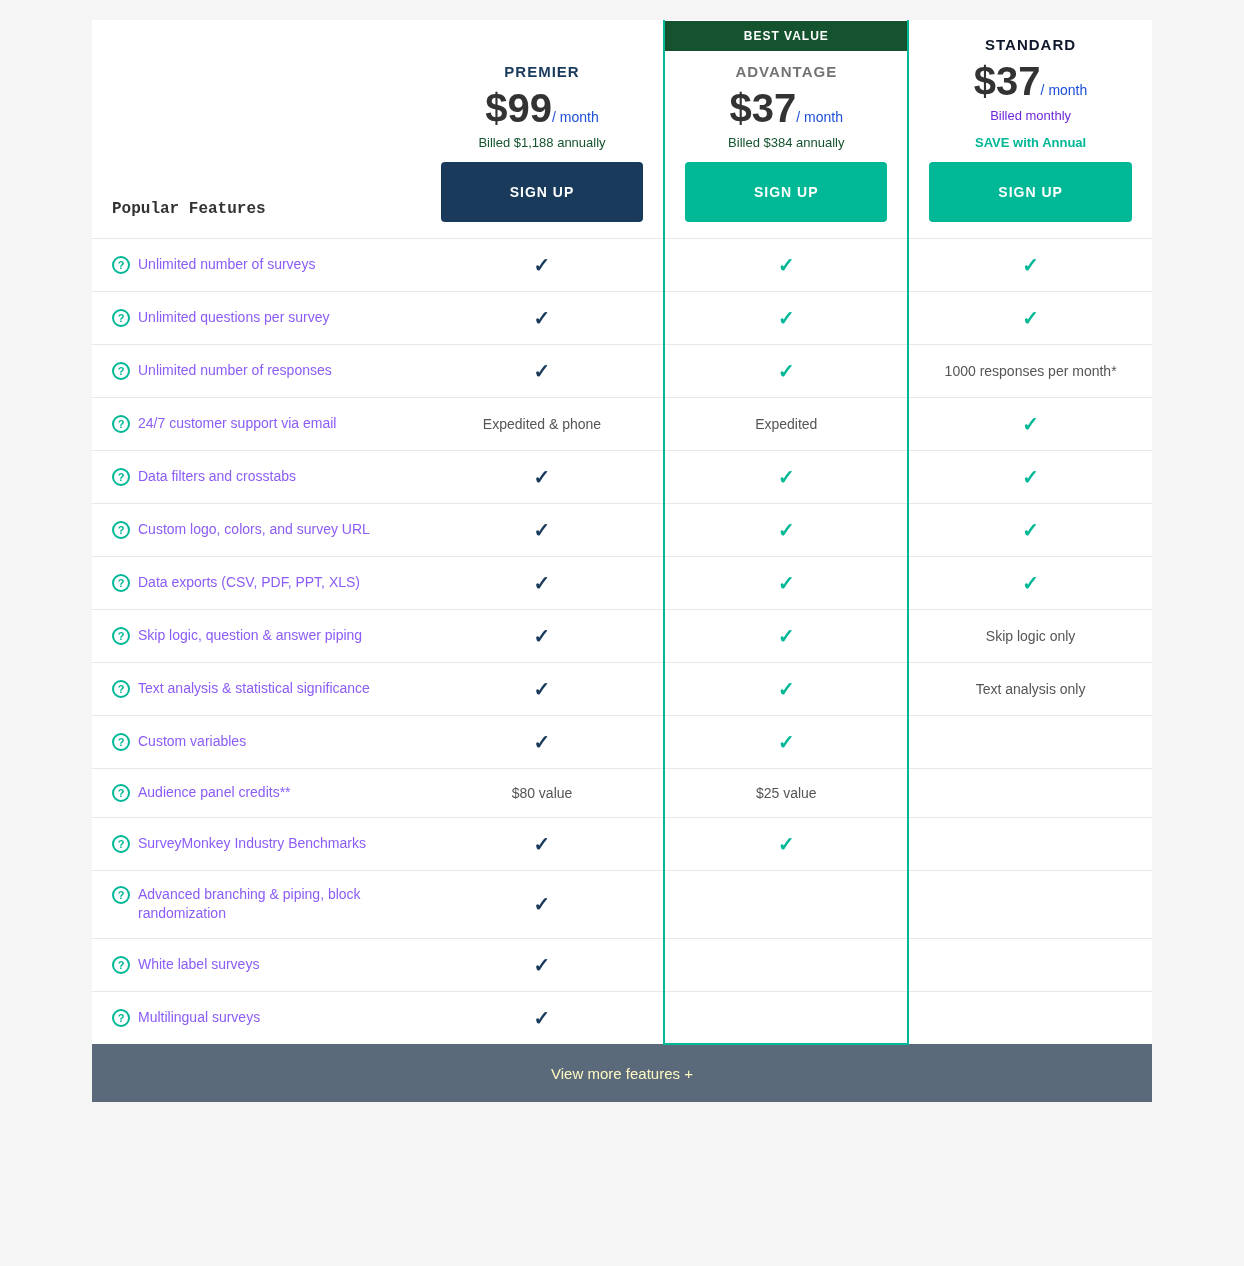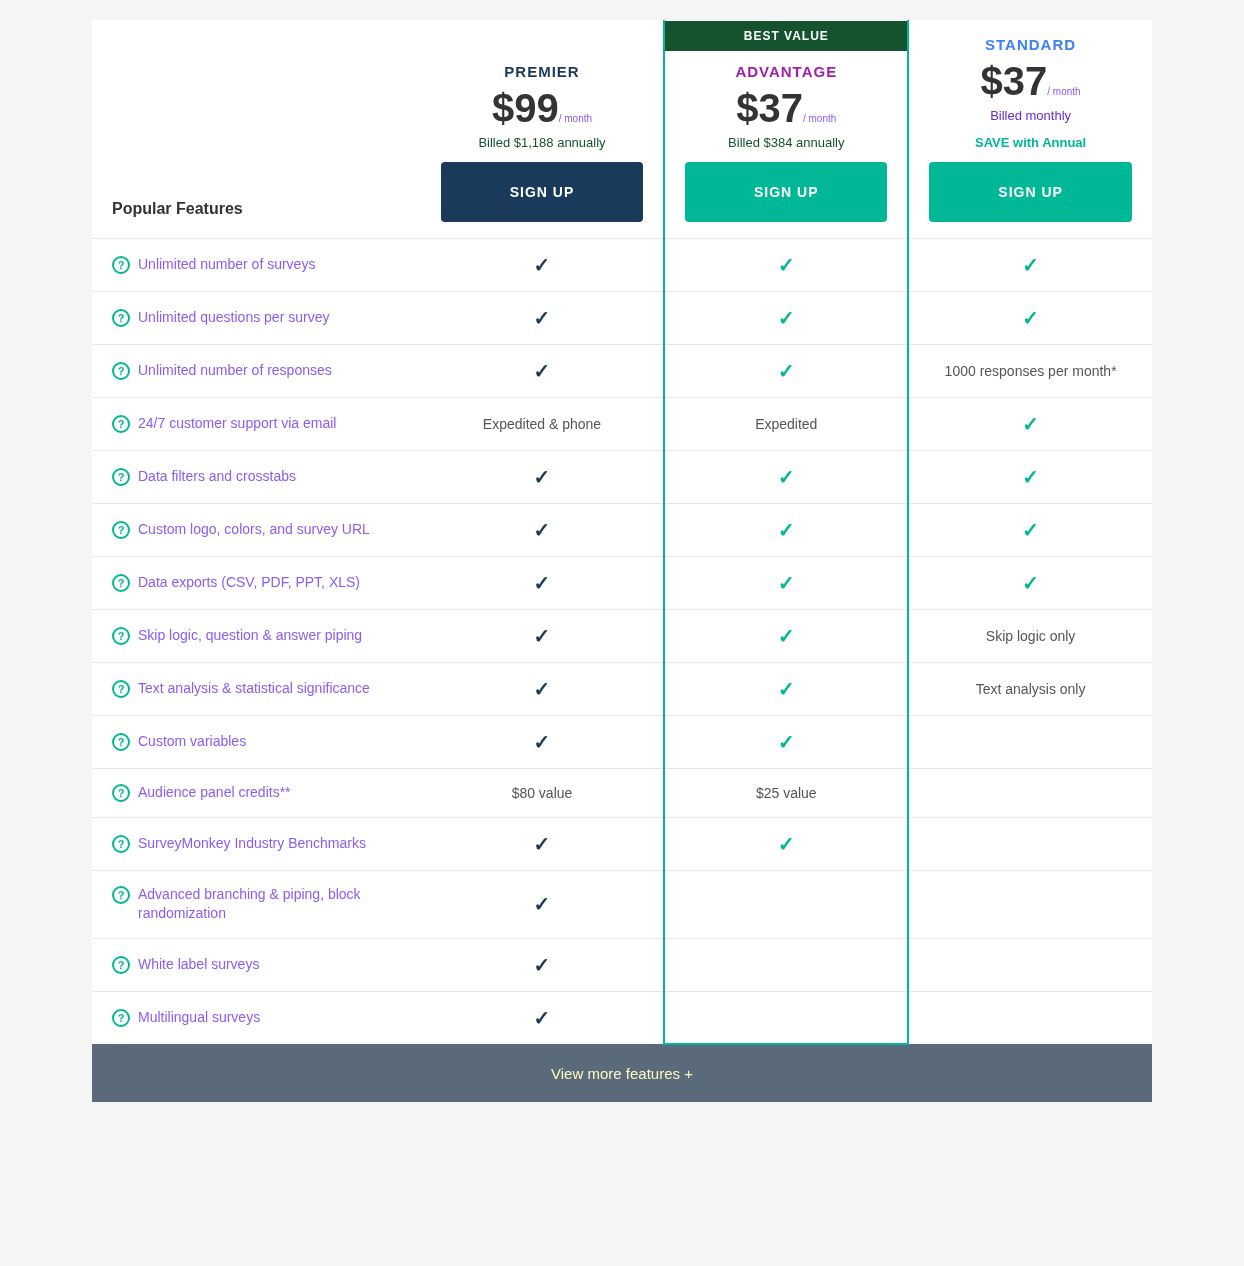--- a/index.html
+++ b/index.html
@@ -31,50 +31,51 @@
 
     
     .header-row td {
       padding: 16px 20px;
       vertical-align: bottom;
       background: #fff;
     }
     .header-row .col-feature-cell {
       vertical-align: bottom;
       padding-bottom: 20px;
+      font-family: Liberation Mono, monospace;
     }
     .popular-features {
       font-size: 16px;
       font-weight: 700;
       color: #333;
     }
     .plan-name {
       font-size: 15px;
       font-weight: 800;
       letter-spacing: 1px;
       text-transform: uppercase;
       text-align: center;
       display: block;
       margin-bottom: 6px;
     }
     .plan-name.premier { color: #1a3a5c; }
-    .plan-name.advantage { color: #a21caf; }
-    .plan-name.standard { color: #3b82f6; }
+    .plan-name.advantage { color: #737373; }
+    .plan-name.standard { color: #0f172a; }
     .plan-price {
       text-align: center;
       margin-bottom: 4px;
     }
     .plan-price .amount {
       font-size: 40px;
       font-weight: 700;
       color: #333;
     }
     .plan-price .per-month {
-      font-size: 10px;
-      color: #8b5cf6;
+      font-size: 14px;
+      color: #1d4ed8;
     }
     .plan-billing {
       text-align: center;
       font-size: 13px;
       color: #14532d;
       margin-bottom: 12px;
     }
     .plan-billing.save-annual {
       color: #6d28d9;
     }

